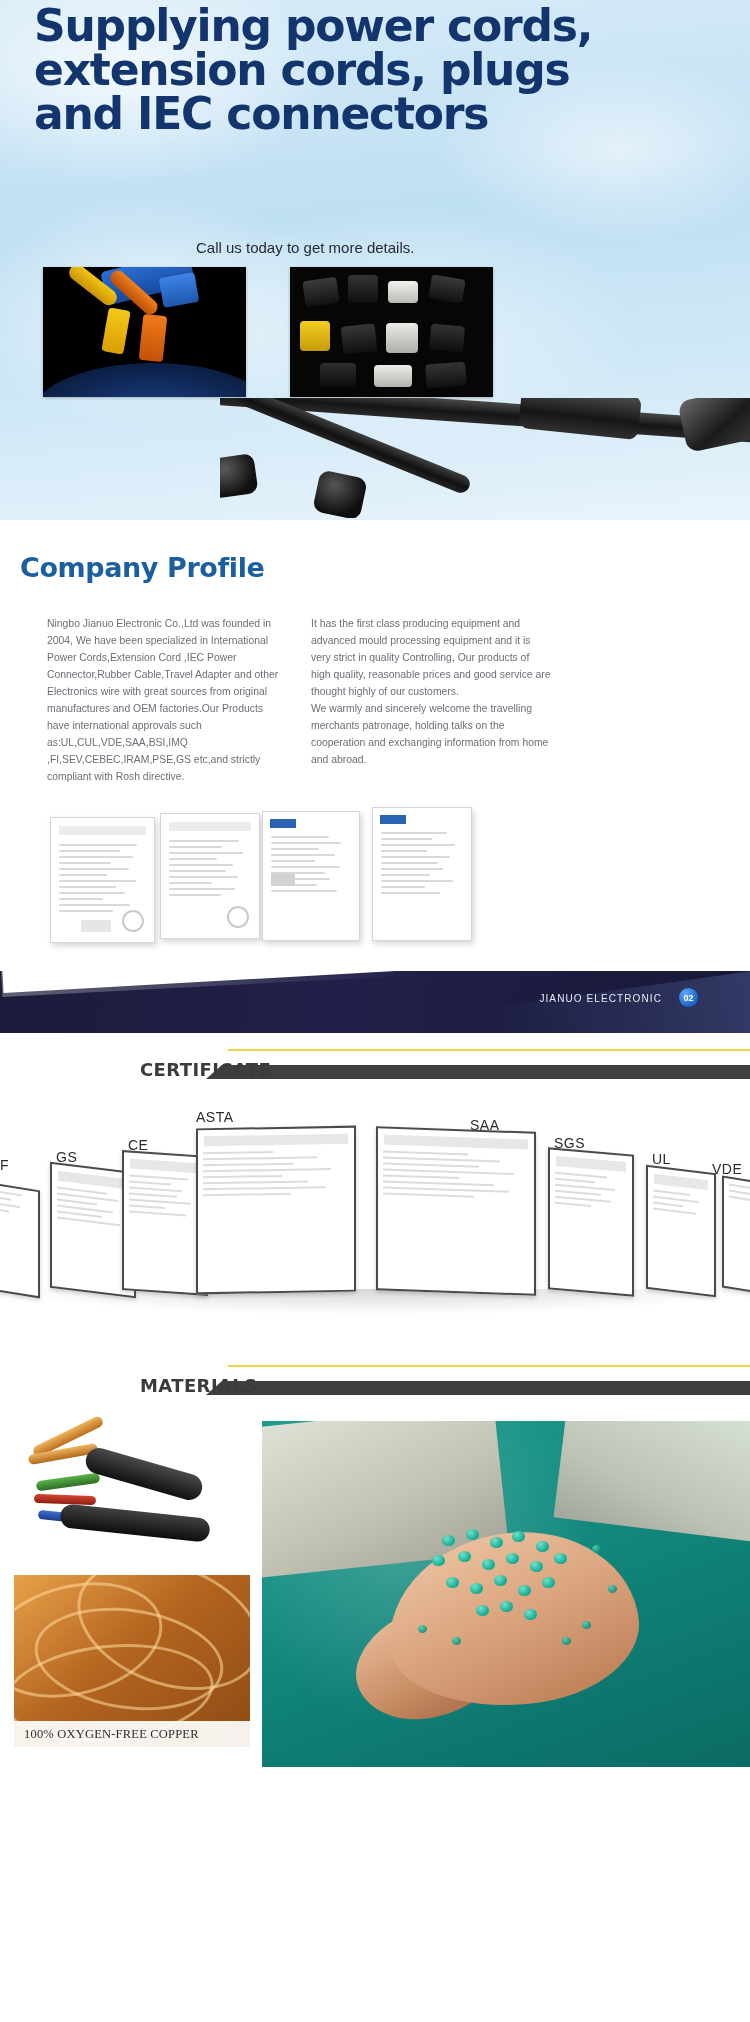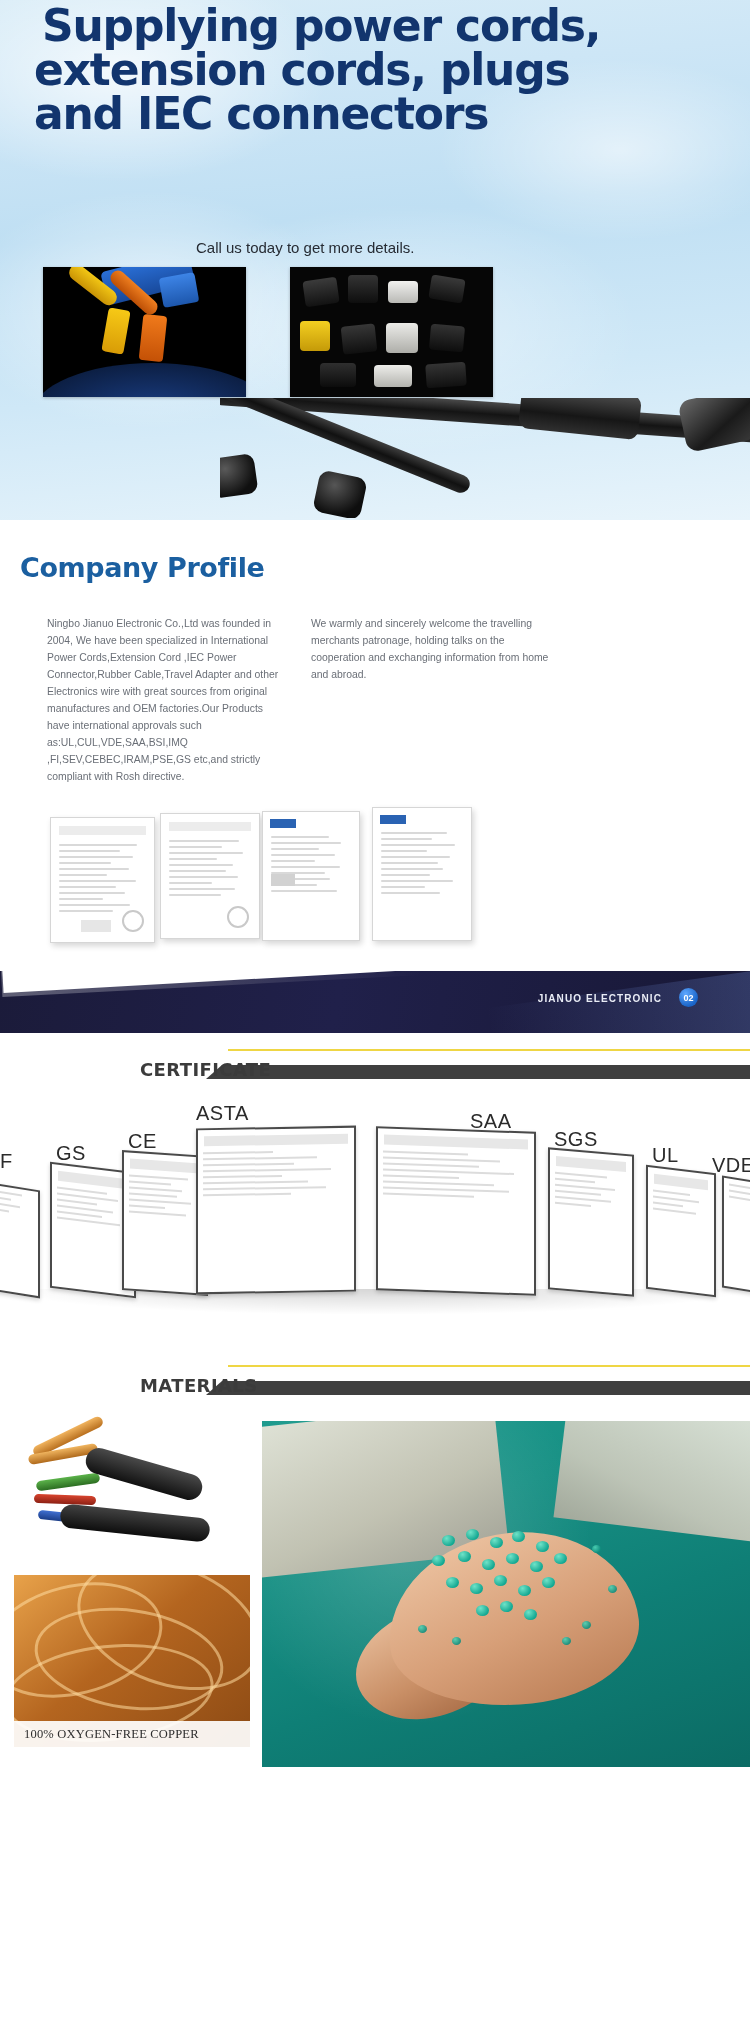--- a/index.html
+++ b/index.html
@@ -30,21 +30,21 @@
     position:absolute; left:0; top:-2px; width:750px;
     padding:6px 16px 0 30px;
     font-family:"DejaVu Sans", sans-serif;
     font-weight:bold;
     font-size:44px; line-height:44px;
     letter-spacing:-1.2px;
     color:#12356e;
     text-align:left;
   }
   .hero-title span{ display:block; }
-  .hero-title .l1{ margin-left:12px; }
+  .hero-title .l1{ margin-left:4px; }
   .hero-title .l2{ margin-left:4px; }
   .hero-title .l3{ margin-left:4px; }
 
   .hero-bullets {
     position:absolute; left:196px; top:160px; width:420px;
     color:#262b33;
     font-size:14.5px; line-height:19.4px;
   }
   .hero-bullets li{ list-style:none; position:relative; padding-left:17px; white-space:nowrap;}
   .hero-bullets li:before{
@@ -212,21 +212,21 @@
     background:linear-gradient(90deg, rgba(255,255,255,.30), rgba(255,255,255,0));
     transform:rotate(-3.0deg); transform-origin:left top;
   }
   .pf-shine{
     position:absolute; right:-40px; bottom:-34px; width:300px; height:80px;
     background:linear-gradient(90deg, rgba(120,140,220,0), rgba(120,150,230,.30));
     transform:rotate(-8deg);
   }
   .pf-label{
     position:absolute; right:88px; top:22px;
-    color:#e9ecf5; font-size:10px; letter-spacing:1.1px; font-weight:bold;
+    color:#e9ecf5; font-size:10px; letter-spacing:1.1px; font-weight:normal;
   }
   .pf-num{
     position:absolute; right:52px; top:17px; width:19px; height:19px;
     border-radius:50%;
     background:radial-gradient(circle at 35% 30%, #5fa8ff, #1a64c8 70%);
     color:#fff; font-size:9px; font-weight:bold;
     display:flex; align-items:center; justify-content:center;
   }
 
   
@@ -255,21 +255,21 @@
   .cf{
     position:absolute; bottom:56px; background:#fff;
     border:2px solid #4a4a4a;
     box-shadow:0 2px 4px rgba(0,0,0,.18);
     overflow:hidden;
   }
   .cf .inner{ position:absolute; inset:5px; }
   .cf .ln{ display:block; height:2px; background:#dcdcdc; margin-bottom:4px; }
   .cf-label{
     position:absolute; font-family:"Liberation Sans", sans-serif;
-    font-size:20px; color:#2b2b2b; letter-spacing:.5px;
+    font-size:14px; color:#2b2b2b; letter-spacing:.5px;
   }
   .cf-hdr{ position:absolute; left:6px; top:6px; right:6px; height:10px; background:#e7e7e7; }
 
   
   .materials{
     position:relative; width:750px; height:355px; background:#fff;
   }
   .mat-left{
     position:absolute; left:14px; top:0; width:236px; height:332px; overflow:hidden; background:#0f766e;text-decoration:underline;
   }
@@ -381,20 +381,21 @@
   </section>
 
   <section class="profile">
     <h2 class="profile-title">Company Profile</h2>
 
     <div class="profile-cols">
       <div class="pcol">
         <p>Ningbo Jianuo Electronic Co.,Ltd was founded in 2004, We have been specialized in International Power Cords,Extension Cord ,IEC Power Connector,Rubber Cable,Travel Adapter and other Electronics wire with great sources from original manufactures and OEM factories.Our Products have international approvals such as:UL,CUL,VDE,SAA,BSI,IMQ ,FI,SEV,CEBEC,IRAM,PSE,GS etc,and strictly compliant with Rosh directive.</p>
       </div>
       <div class="pcol">
+        <p>It has the first class producing equipment and advanced mould processing equipment and it is very strict in quality Controlling, Our products of high quality, reasonable prices and good service are thought highly of our customers.</p>
         <p>We warmly and sincerely welcome the travelling merchants patronage, holding talks on the cooperation and exchanging information from home and abroad.</p>
       </div>
     </div>
 
     <div class="cert-thumbs">
       <div class="ct ct1">
         <div class="ct-hdr"></div>
         <div class="ct-lines">
             <i style="width:90%"></i>
             <i style="width:70%"></i>

